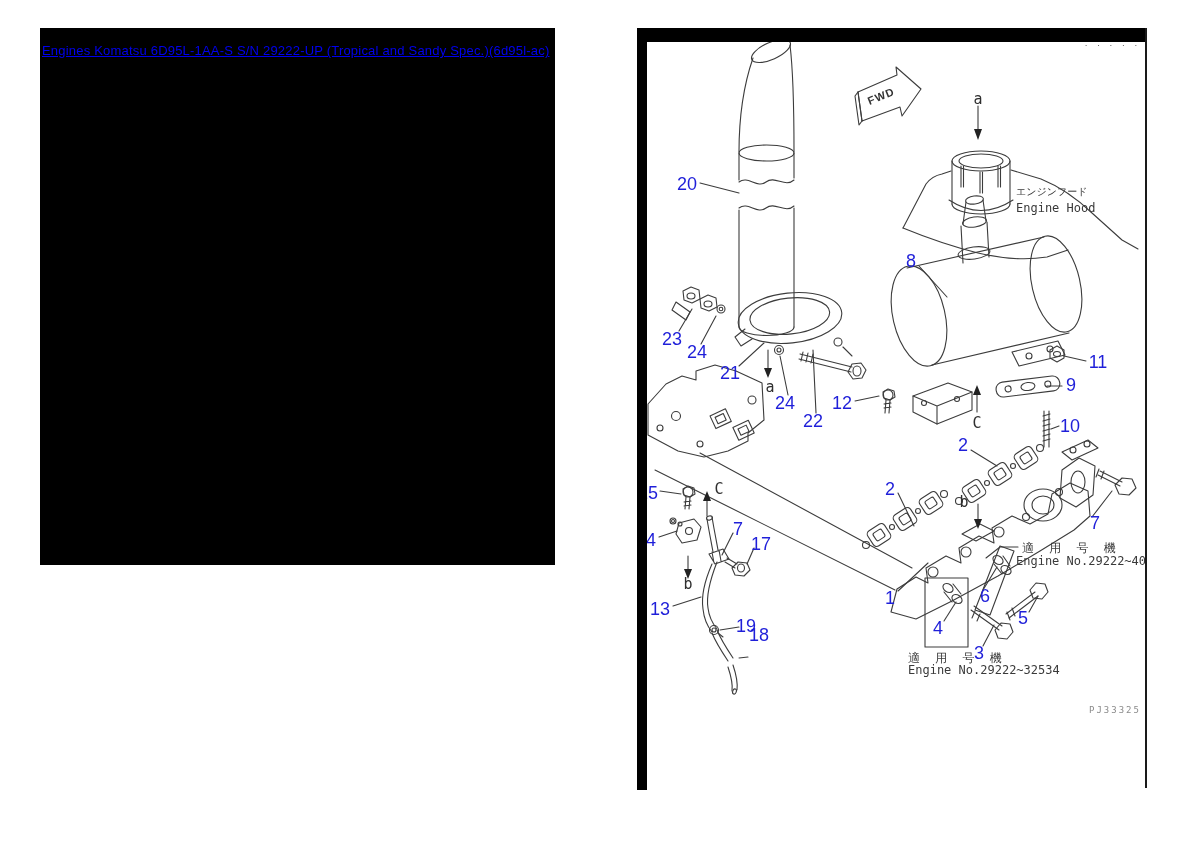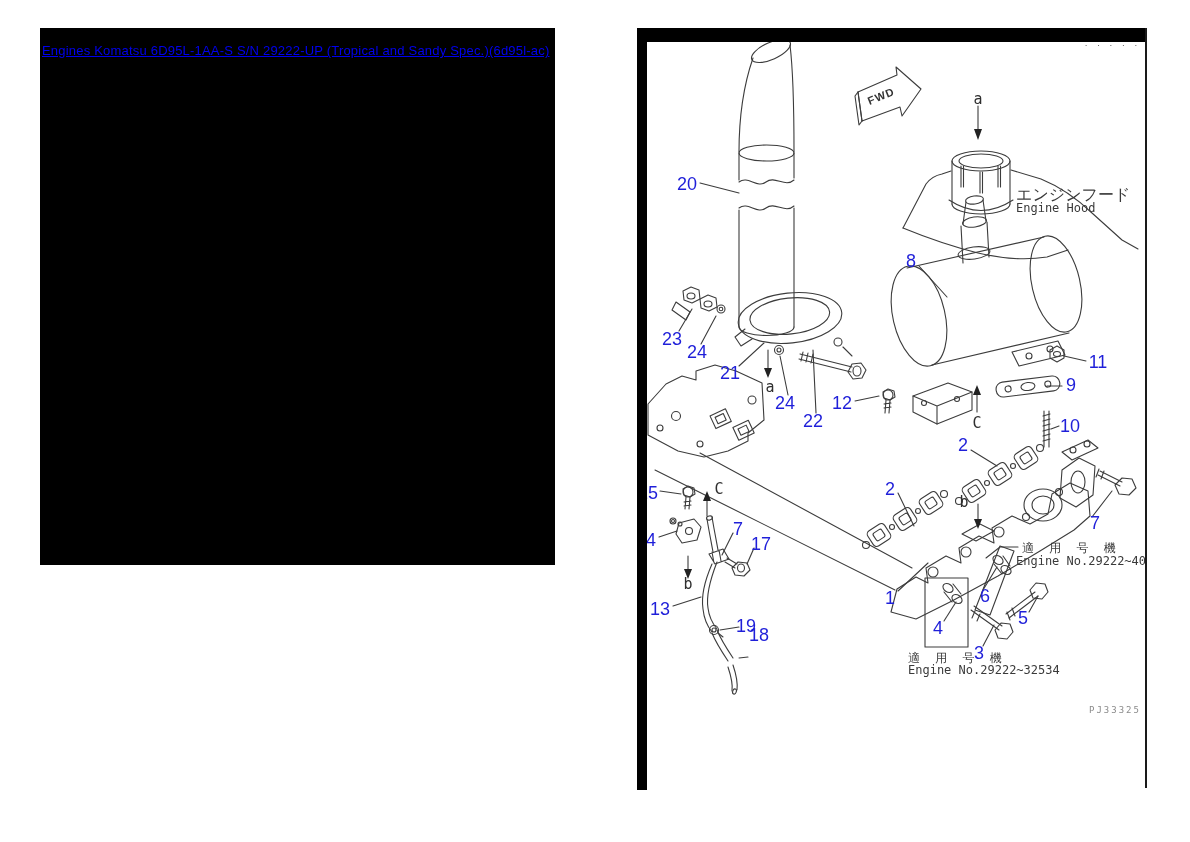--- a/index.html
+++ b/index.html
@@ -315,21 +315,21 @@
         <path d="M659,537 L677,531"></path>
         <path d="M733,533 L722,555"></path>
         <path d="M754,548 L747,564"></path>
         <path d="M673,606 L701,597"></path>
         <path d="M739,627 L720,630"></path>
         <path d="M748,657 L739,658"></path>
       </g>
     </svg>
 
     <span class="fwd">FWD</span>
-    <span class="tech en" style="left:1016px;top:185px;font-size:16px">エンジンフード</span>
+    <span class="tech en" style="left:1016px;top:185px;font-size:10px">エンジンフード</span>
     <span class="tech en" style="left:1016px;top:201px">Engine Hood</span>
     <span class="tech jp" style="left:1022px;top:540px">適 用 号 機</span>
     <span class="tech en" style="left:1016px;top:554px">Engine No.29222~40631</span>
     <span class="tech jp" style="left:908px;top:650px">適 用 号 機</span>
     <span class="tech en" style="left:908px;top:663px">Engine No.29222~32534</span>
     <span class="page-code">PJ33325</span>
     <span class="top-marks">· · · · · · ·</span>
 
     <div>
         <span class="callout" style="left: 687px; top: 184px;">20</span>

